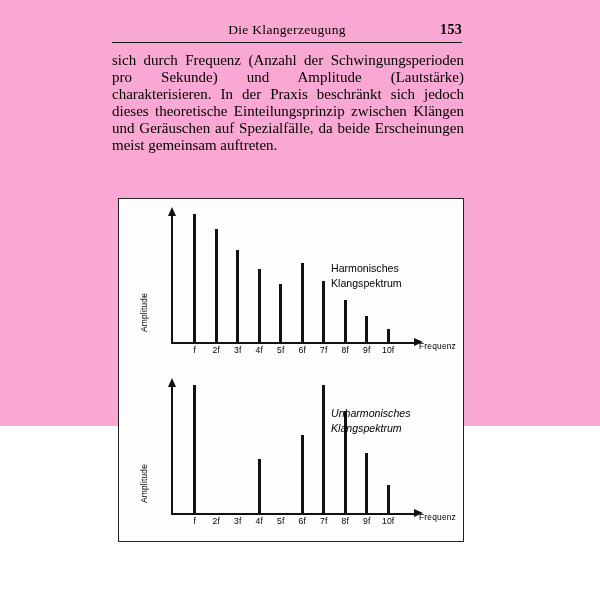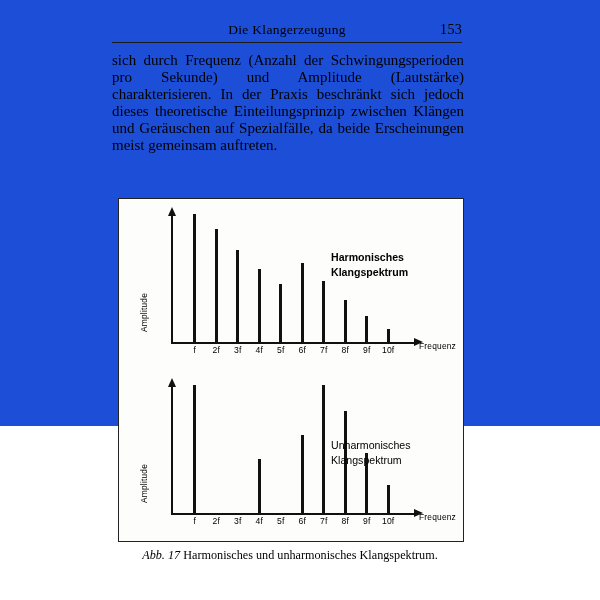--- a/index.html
+++ b/index.html
@@ -11,21 +11,21 @@
     width: 600px;
     height: 600px;
     font-family: "Liberation Serif", serif;
     color: #000000;
     overflow: hidden;
   }
   .page {
     position: relative;
     width: 600px;
     height: 426px;
-    background: #1d4ed8;
+    background: #f9a8d4;
   }
   
   .header-row {
     position: absolute;
     left: 112px;
     top: 22px;
     width: 350px;
     display: flex;
     align-items: baseline;
     justify-content: flex-end;
@@ -33,21 +33,21 @@
   .header-title {
     position: absolute;
     left: 0;
     width: 100%;
     text-align: center;
     font-size: 13.5px;
     letter-spacing: 0.3px;
   }
   .header-pageno {
     font-size: 14px;
-    font-weight: normal;
+    font-weight: bold;
     margin-left: auto;
     letter-spacing: 0.3px;
   }
   .header-rule {
     position: absolute;
     left: 112px;
     top: 42px;
     width: 350px;
     height: 1px;
     background: #1a1a1a;
@@ -170,22 +170,22 @@
     transform: translateX(-50%);
     letter-spacing: 0.1px;
   }
   .panel-caption {
     position: absolute;
     font-size: 10.6px;
     font-family: "Liberation Sans", sans-serif;
     line-height: 14.5px;
     white-space: pre-line;
   }
-  .panel.top .panel-caption { left: 212px; top: 51px; font-weight: bold; }
-  .panel.bottom .panel-caption { left: 212px; top: 68px; }
+  .panel.top .panel-caption { left: 212px; top: 62px; }
+  .panel.bottom .panel-caption { left: 212px; top: 36px; font-style: italic; }
 
   .fig-caption {
     position: absolute;
     left: 118px;
     top: 548px;
     width: 344px;
     text-align: center;
     font-size: 12.2px;
   }
   .fig-caption .lbl {
@@ -267,18 +267,14 @@
           <span class="tick" style="left: 174.2px;">8f</span>
           <span class="tick" style="left: 195.7px;">9f</span>
           <span class="tick" style="left: 217.2px;">10f</span>
         </div>
       <div class="panel-caption">Unharmonisches
 Klangspektrum</div>
     </div>
 
   </div>
 
-  <div class="fig-caption">
-    <span class="lbl">Abb. 17</span>
-    <span>Harmonisches und unharmonisches Klangspektrum.</span>
-  </div>
 
 </div>
 
 </body></html>

